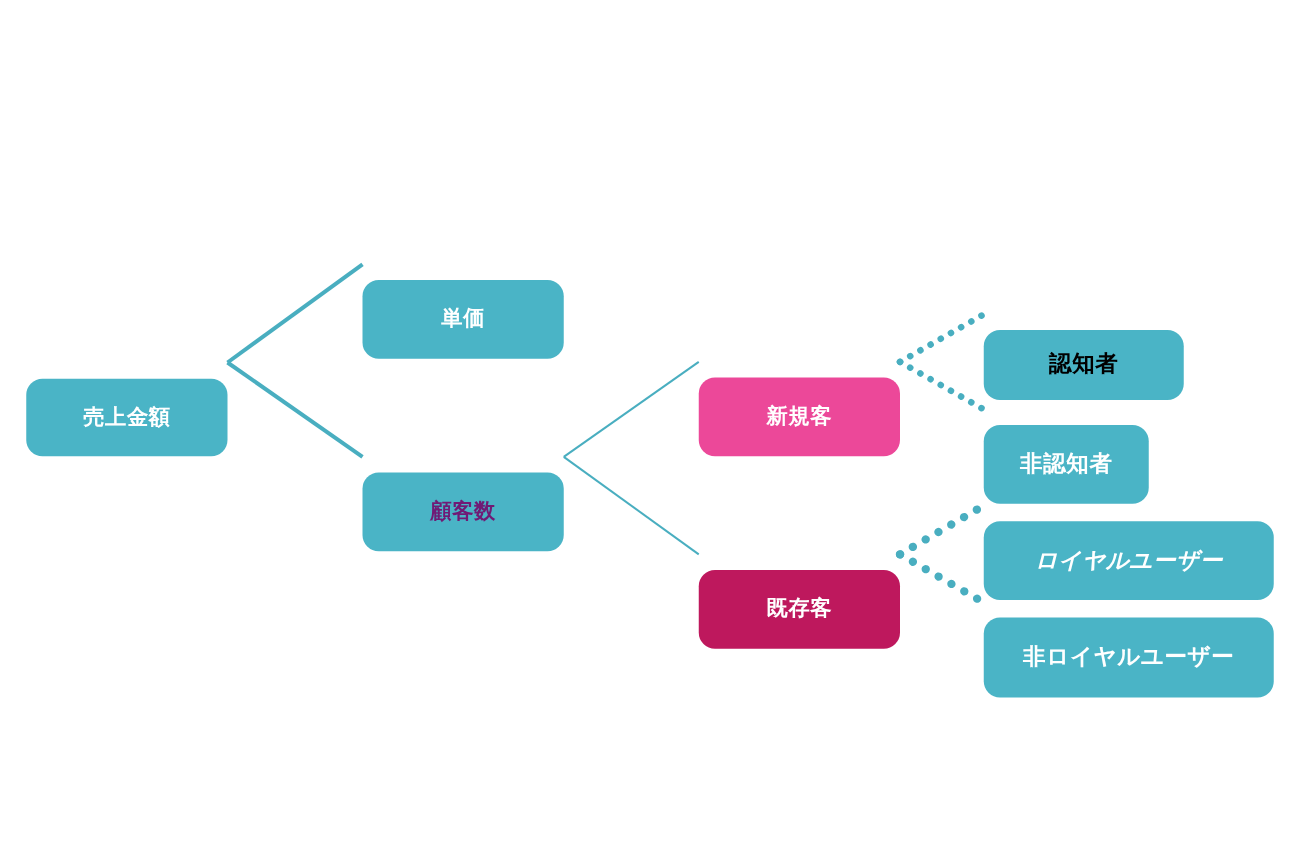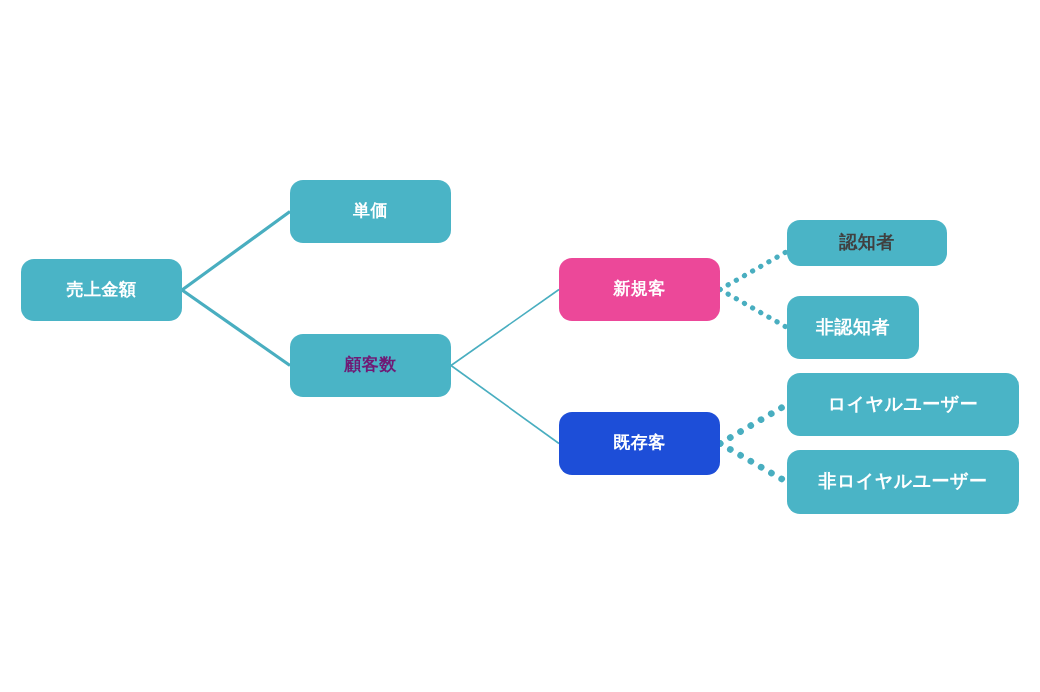--- a/index.html
+++ b/index.html
@@ -33,20 +33,21 @@
     align-items: center;
     justify-content: center;
     border-radius: 13px;
     background: #4AB4C6;
     color: #ffffff;
     font-weight: bold;
     letter-spacing: 0.5px;
     text-align: left;
     line-height: 1.1;
     user-select: none;
+    margin-top: 44px;
   }
   .node-label {
     display: block;
     white-space: nowrap;
   }
   .lvl0 { font-size: 17px; }
   .lvl1 { font-size: 17px; }
   .lvl2 { font-size: 17px; }
   .lvl3 { font-size: 18px; }
 </style>
@@ -70,29 +71,29 @@
       </div>
       <div class="node lvl1" style="left: 290px; top: 180px; width: 161px; height: 63px; background: rgb(74, 180, 198); color: rgb(255, 255, 255);">
         <span class="node-label">単価</span>
       </div>
       <div class="node lvl1" style="left: 290px; top: 334px; width: 161px; height: 63px; background: rgb(74, 180, 198); color: #701a75;">
         <span class="node-label">顧客数</span>
       </div>
       <div class="node lvl2" style="left: 559px; top: 258px; width: 161px; height: 63px; background: #ec4899; color: rgb(255, 255, 255);">
         <span class="node-label">新規客</span>
       </div>
-      <div class="node lvl2" style="left: 559px; top: 412px; width: 161px; height: 63px; background: #1d4ed8; color: rgb(255, 255, 255);">
+      <div class="node lvl2" style="left: 559px; top: 412px; width: 161px; height: 63px; background: #be185d; color: rgb(255, 255, 255);">
         <span class="node-label">既存客</span>
       </div>
-      <div class="node lvl3" style="left: 787px; top: 220px; width: 160px; height: 46px; background: rgb(74, 180, 198); color: #404040;">
+      <div class="node lvl3" style="left: 787px; top: 220px; width: 160px; height: 56px; background: rgb(74, 180, 198); color: #000000;">
         <span class="node-label">認知者</span>
       </div>
       <div class="node lvl3" style="left: 787px; top: 296px; width: 132px; height: 63px; background: rgb(74, 180, 198); color: rgb(255, 255, 255);">
         <span class="node-label">非認知者</span>
       </div>
-      <div class="node lvl3" style="left: 787px; top: 373px; width: 232px; height: 63px; background: rgb(74, 180, 198); color: rgb(255, 255, 255);">
+      <div class="node lvl3" style="left: 787px; top: 373px; width: 232px; height: 63px; background: rgb(74, 180, 198); color: rgb(255, 255, 255); font-style: italic;">
         <span class="node-label">ロイヤルユーザー</span>
       </div>
       <div class="node lvl3" style="left: 787px; top: 450px; width: 232px; height: 64px; background: rgb(74, 180, 198); color: rgb(255, 255, 255);">
         <span class="node-label">非ロイヤルユーザー</span>
       </div>
     </div>
 </div>
 
 </body></html>

